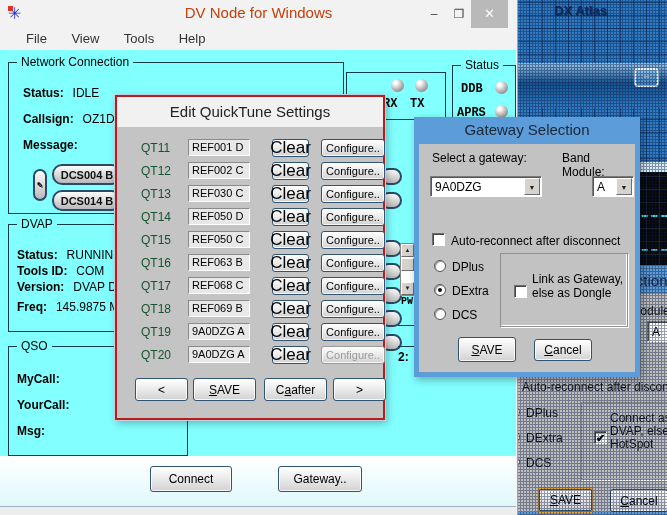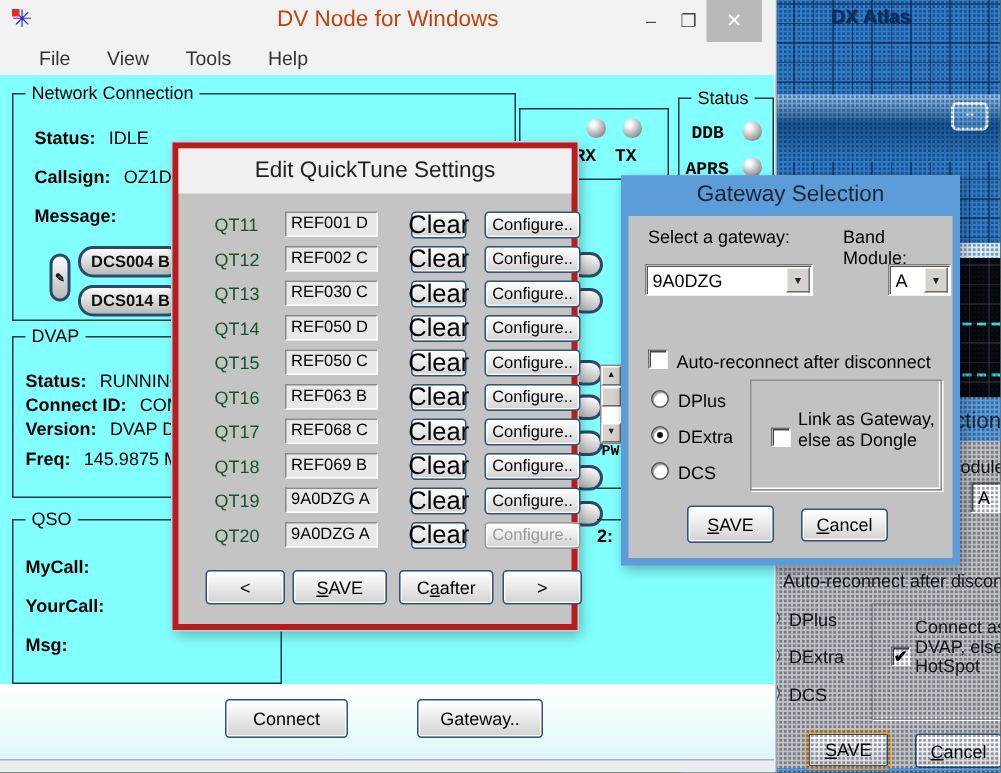--- a/index.html
+++ b/index.html
@@ -76,21 +76,21 @@
     border:1px solid;border-color:#fff #6d6d6d #6d6d6d #fff;}
 
   .win-btn{display:flex;align-items:center;justify-content:center;position:absolute;
     border:1px solid #2f5476;border-radius:3px;background:linear-gradient(180deg,#ffffff 0%,#ececec 45%,#d2d2d2 100%);
     box-shadow:inset 0 0 0 1px rgba(255,255,255,.8);font-size:12px;color:#000;}
   .win-btn.disabled{color:#9a9a9a;border-color:#9a9a9a;}
   .mn{text-decoration:underline;}
 
   
   .qtdlg{position:absolute;left:115px;top:95px;width:270px;height:325px;z-index:4;background:#c4c4c4;
-    border:4px solid #b91c1c;box-shadow:0 0 0 1px #bcd2e2,2px 3px 8px rgba(0,0,0,.3);}
+    border:2px solid #b91c1c;box-shadow:0 0 0 1px #bcd2e2,2px 3px 8px rgba(0,0,0,.3);}
   .qtdlg .dtitle{position:absolute;left:0;top:0;right:0;height:30px;background:#f1f1f1;
     text-align:center;font-size:15px;color:#222;line-height:30px;}
   .qtrows{position:absolute;left:0;top:40px;right:0;}
   .qt-row{position:relative;height:23px;}
   .qt-id{position:absolute;left:24px;top:4px;font-size:12px;color:#14532d;}
   .qt-field{position:absolute;left:71px;top:2px;width:62px;height:17px;background:#e8e8e8;
     border:1px solid #8a8a8a;border-right-color:#fff;border-bottom-color:#fff;
     font-size:11px;line-height:15px;padding-left:3px;color:#000;}
   .qt-clear{left:155px;top:2px;width:37px;height:18px;font-size:17px;}
   .qt-conf{left:204px;top:2px;width:64px;height:18px;font-size:11px;}
@@ -205,21 +205,21 @@
         <span class="legend">Status</span>
         <span class="monolbl" style="position:absolute;left:8px;top:16px;">DDB</span>
         <span class="led" style="position:absolute;left:42px;top:15px;"></span>
         <span class="monolbl" style="position:absolute;left:4px;top:40px;">APRS</span>
         <span class="led" style="position:absolute;left:42px;top:39px;"></span>
       </div>
 
       <div class="groupbox" style="left:8px;top:174px;width:260px;height:108px;">
         <span class="legend">DVAP</span>
         <div class="row-inline" style="left:8px;top:20px;"><span class="blabel">Status:</span>&nbsp;&nbsp;<span class="val">RUNNING</span></div>
-        <div class="row-inline" style="left:8px;top:36px;"><span class="blabel">Connect ID:</span>&nbsp;&nbsp;<span class="val">COM</span></div>
+        <div class="row-inline" style="left:8px;top:36px;"><span class="blabel">Tools ID:</span>&nbsp;&nbsp;<span class="val">COM</span></div>
         <div class="row-inline" style="left:8px;top:52px;"><span class="blabel">Version:</span>&nbsp;&nbsp;<span class="val">DVAP D</span></div>
         <div class="row-inline" style="left:8px;top:72px;"><span class="blabel">Freq:</span>&nbsp;&nbsp;<span class="val">145.9875 M</span></div>
       </div>
 
       <div class="groupbox" style="left:8px;top:296px;width:180px;height:110px;">
         <span class="legend">QSO</span>
         <div class="row-inline" style="left:8px;top:22px;"><span class="blabel">MyCall:</span></div>
         <div class="row-inline" style="left:8px;top:48px;"><span class="blabel">YourCall:</span></div>
         <div class="row-inline" style="left:8px;top:74px;"><span class="blabel">Msg:</span></div>
       </div>

